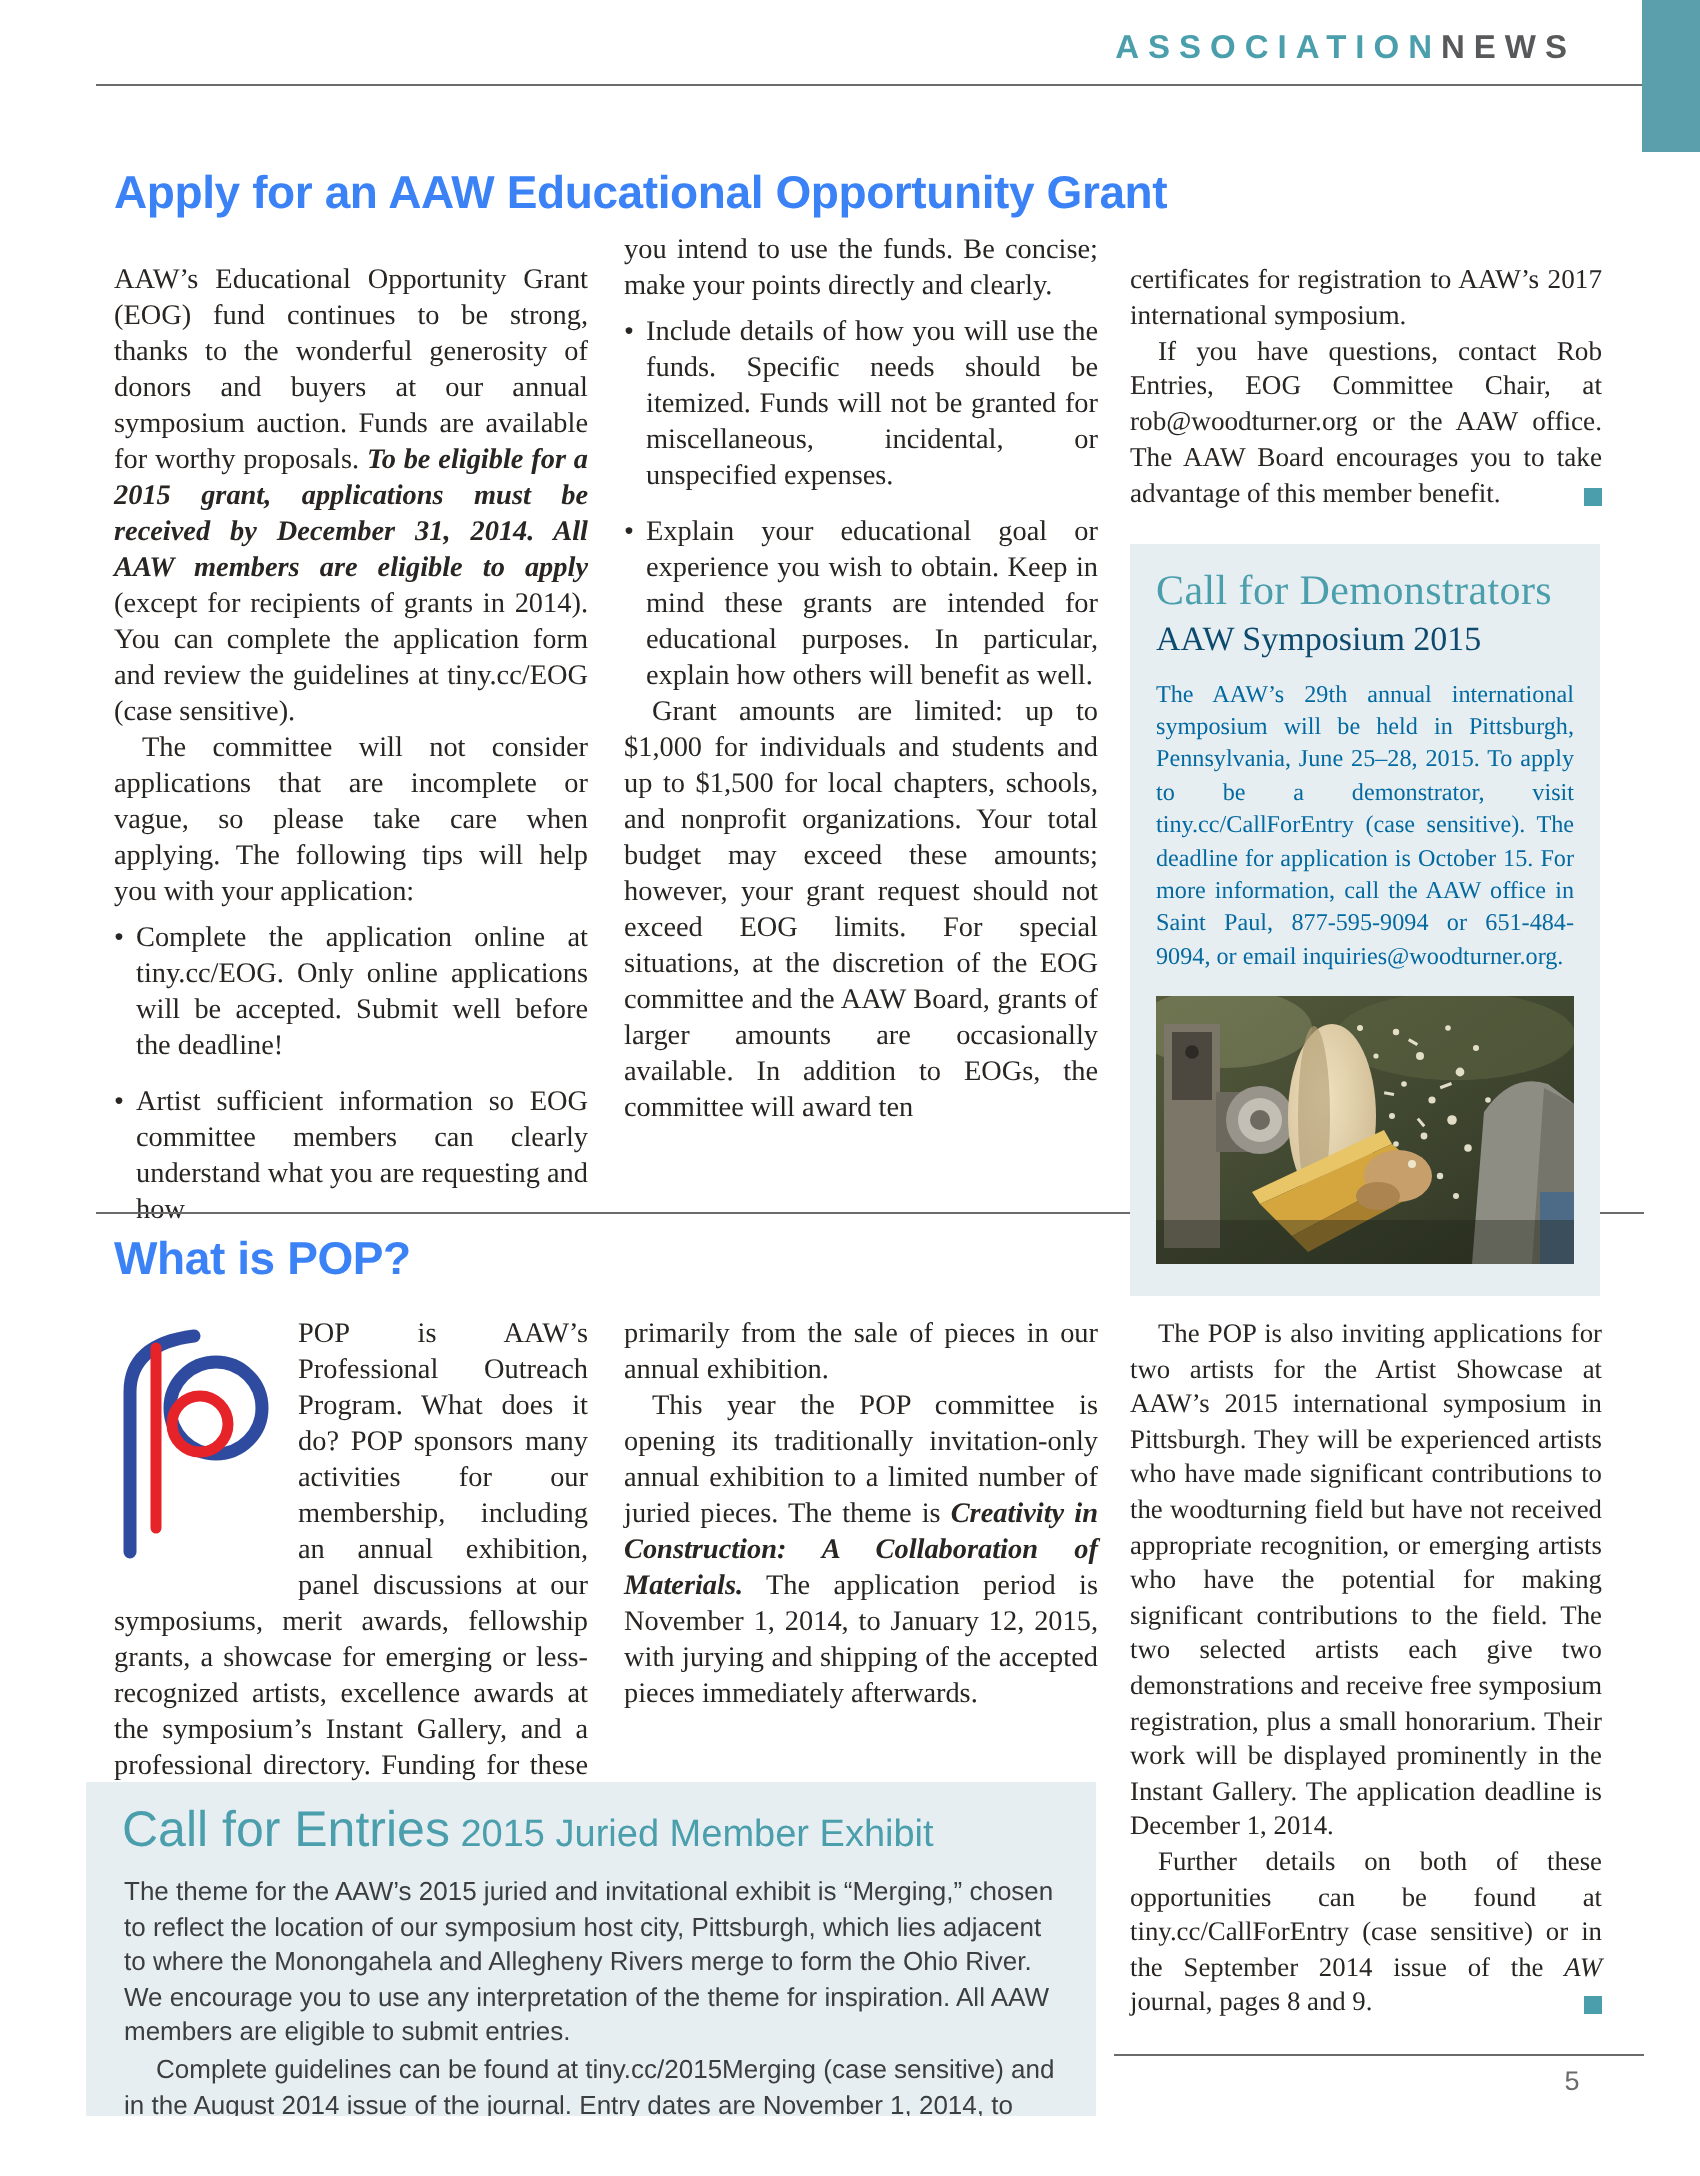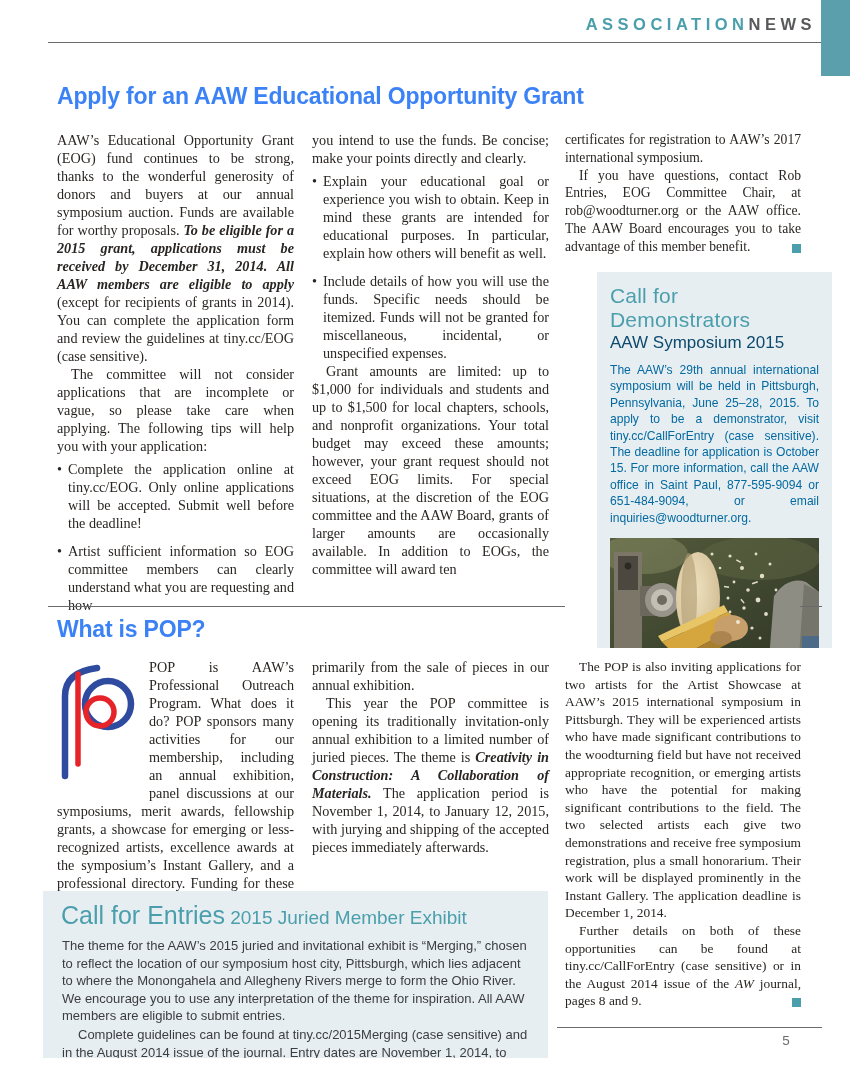--- a/index.html
+++ b/index.html
@@ -1,60 +1,60 @@
 <!DOCTYPE html>
 <html><head>
 <meta charset="utf-8">
 <style>
   html,body{margin:0;padding:0;background:#ffffff;}
   .page{position:relative;width:850px;height:1088px;background:#fff;overflow:hidden;
         font-family:"Liberation Serif",serif;color:#292522;}
 
   
   .corner-block{position:absolute;left:821px;top:0;width:29px;height:76px;background:#5c9fac;}
-  .brand{position:absolute;top:15px;right:34px;font-family:"Liberation Sans",sans-serif;
+  .brand{position:absolute;top:15px;right:62px;font-family:"Liberation Sans",sans-serif;
          font-weight:bold;font-size:16.5px;letter-spacing:4.5px;white-space:nowrap;}
   .brand-a{color:#4b9fad;}
   .brand-n{color:#58595b;}
   .rule{position:absolute;height:1px;background:#6a6b6d;}
   .header-rule{left:48px;top:42px;width:773px;}
   .divider-left{left:48px;top:606px;width:517px;}
   .divider-right{left:800px;top:606px;width:22px;}
   .bottom-rule{left:557px;top:1027px;width:265px;}
 
   
   .h1{position:absolute;margin:0;font-family:"Liberation Sans",sans-serif;font-weight:bold;
       color:#3b82f6;font-size:23px;line-height:28px;letter-spacing:-0.2px;}
   #title-grant{left:57px;top:82px;}
   #title-pop{left:57px;top:615px;}
 
   
   .col{position:absolute;width:237px;font-size:14.2px;line-height:18px;text-align:justify;}
   #g1{left:57px;top:131px;}
-  #g2{left:312px;top:131px;}
+  #g2{left:312px;top:116px;}
   #g3{left:565px;top:131px;width:236px;font-size:13.6px;line-height:17.8px;}
   #p1{left:57px;top:658px;}
   #p2{left:312px;top:658px;}
   #p3{left:565px;top:658px;width:236px;font-size:13.4px;line-height:17.6px;}
   .col p{margin:0;}
   .ind{text-indent:14px;}
   .gap{margin-top:13px;}
   .col ul{margin:5px 0 0;padding:0;list-style:none;}
   .col li{position:relative;padding-left:11px;text-align:justify;}
   .col li + li{margin-top:10px;}
   .col li::before{content:"\2022";position:absolute;left:0;top:0;}
   .endwrap{position:relative;}
   .endmark{position:absolute;right:0;bottom:3px;width:9px;height:9px;background:#4b9fad;}
 
   
   .pop-logo{float:left;width:84px;height:124px;margin:2px 8px 2px 0;}
 
   
   .demo-box{position:absolute;left:565px;top:272px;width:235px;height:376px;background:#e7eef1;
-            box-sizing:border-box;padding:12px 13px;font-family:Liberation Sans, sans-serif;overflow:hidden;margin-left:32px;}
+            box-sizing:border-box;padding:12px 13px;font-family:Liberation Serif, serif;overflow:hidden;}
   .demo-title{margin:0;color:#4b9fad;font-size:21px;line-height:23.5px;font-weight:400;letter-spacing:0.2px;}
   .demo-sub{margin:2px 0 0;color:#0c4a6e;font-size:17px;line-height:20px;font-weight:400;}
   .demo-body{margin-top:9px;font-size:12.1px;line-height:16.4px;color:#0369a1;text-align:justify;}
   .photo{position:relative;margin-top:9px;width:209px;height:134px;overflow:hidden;}
   .photo svg{display:block;}
 
   
   .entries-box{position:absolute;left:43px;top:891px;width:505px;height:167px;background:#e7eef1;
                box-sizing:border-box;padding:9px 18px;font-family:"Liberation Sans",sans-serif;overflow:hidden;}
   .entries-head{margin:0;color:#4b9fad;font-weight:400;font-size:25px;line-height:30px;}
@@ -85,22 +85,22 @@
     <p class="ind">The committee will not consider applications that are incomplete or vague, so please take care when applying. The following tips will help you with your application:</p>
     <ul>
       <li><span>Complete the application online at tiny.cc/EOG. Only online applications will be accepted. Submit well before the deadline!</span></li>
       <li><span>Artist sufficient information so EOG committee members can clearly understand what you are requesting and how</span></li>
     </ul>
   </div>
 
   <div class="col" id="g2">
     <p>you intend to use the funds. Be concise; make your points directly and clearly.</p>
     <ul>
+      <li><span>Include details of how you will use the funds. Specific needs should be itemized. Funds will not be granted for miscellaneous, incidental, or unspecified expenses.</span></li>
       <li><span>Explain your educational goal or experience you wish to obtain. Keep in mind these grants are intended for educational purposes. In particular, explain how others will benefit as well.</span></li>
-      <li><span>Include details of how you will use the funds. Specific needs should be itemized. Funds will not be granted for miscellaneous, incidental, or unspecified expenses.</span></li>
     </ul>
     <p class="ind gap">Grant amounts are limited: up to $1,000 for individuals and students and up to $1,500 for local chapters, schools, and nonprofit organizations. Your total budget may exceed these amounts; however, your grant request should not exceed EOG limits. For special situations, at the discretion of the EOG committee and the AAW Board, grants of larger amounts are occasionally available. In addition to EOGs, the committee will award ten</p>
   </div>
 
   <div class="col" id="g3">
     <p>certificates for registration to AAW’s 2017 international symposium.</p>
     <p class="ind endwrap"><span>If you have questions, contact Rob Entries, EOG Committee Chair, at rob@woodturner.org or the AAW office. The AAW Board encourages you to take advantage of this member benefit.</span><span class="endmark"></span></p>
   </div>
 
   <div class="demo-box">
@@ -189,21 +189,21 @@
     <p>POP is AAW’s Professional Outreach Program. What does it do? POP sponsors many activities for our membership, including an annual exhibition, panel discussions at our symposiums, merit awards, fellowship grants, a showcase for emerging or less-recognized artists, excellence awards at the symposium’s Instant Gallery, and a professional directory. Funding for these activities comes</p>
   </div>
 
   <div class="col" id="p2">
     <p>primarily from the sale of pieces in our annual exhibition.</p>
     <p class="ind"><span>This year the POP committee is opening its traditionally invitation-only annual exhibition to a limited number of juried pieces. The theme is </span><strong><em>Creativity in Construction: A Collaboration of Materials.</em></strong><span> The application period is November 1, 2014, to January 12, 2015, with jurying and shipping of the accepted pieces immediately afterwards.</span></p>
   </div>
 
   <div class="col" id="p3">
     <p class="ind">The POP is also inviting applications for two artists for the Artist Showcase at AAW’s 2015 international symposium in Pittsburgh. They will be experienced artists who have made significant contributions to the woodturning field but have not received appropriate recognition, or emerging artists who have the potential for making significant contributions to the field. The two selected artists each give two demonstrations and receive free symposium registration, plus a small honorarium. Their work will be displayed prominently in the Instant Gallery. The application deadline is December 1, 2014.</p>
-    <p class="ind endwrap"><span>Further details on both of these opportunities can be found at tiny.cc/CallForEntry (case sensitive) or in the August 2014 issue of the </span><em>AW</em><span> journal, pages 8 and 9.</span><span class="endmark"></span></p>
+    <p class="ind endwrap"><span>Further details on both of these opportunities can be found at tiny.cc/CallForEntry (case sensitive) or in the September 2014 issue of the </span><em>AW</em><span> journal, pages 8 and 9.</span><span class="endmark"></span></p>
   </div>
 
   <div class="entries-box">
     <h2 class="entries-head"><span>Call for Entries</span><span class="entries-sub"> 2015 Juried Member Exhibit</span></h2>
     <div class="entries-body">
       <p>The theme for the AAW’s 2015 juried and invitational exhibit is “Merging,” chosen to reflect the location of our symposium host city, Pittsburgh, which lies adjacent to where the Monongahela and Allegheny Rivers merge to form the Ohio River. We encourage you to use any interpretation of the theme for inspiration. All AAW members are eligible to submit entries.</p>
       <p class="ind">Complete guidelines can be found at tiny.cc/2015Merging (case sensitive) and in the August 2014 issue of the journal. Entry dates are November 1, 2014, to February 3, 2015. Questions? Contact Tib Shaw at the AAW Gallery of Wood Art, tib@woodturner.org.</p>
     </div>
   </div>
 

